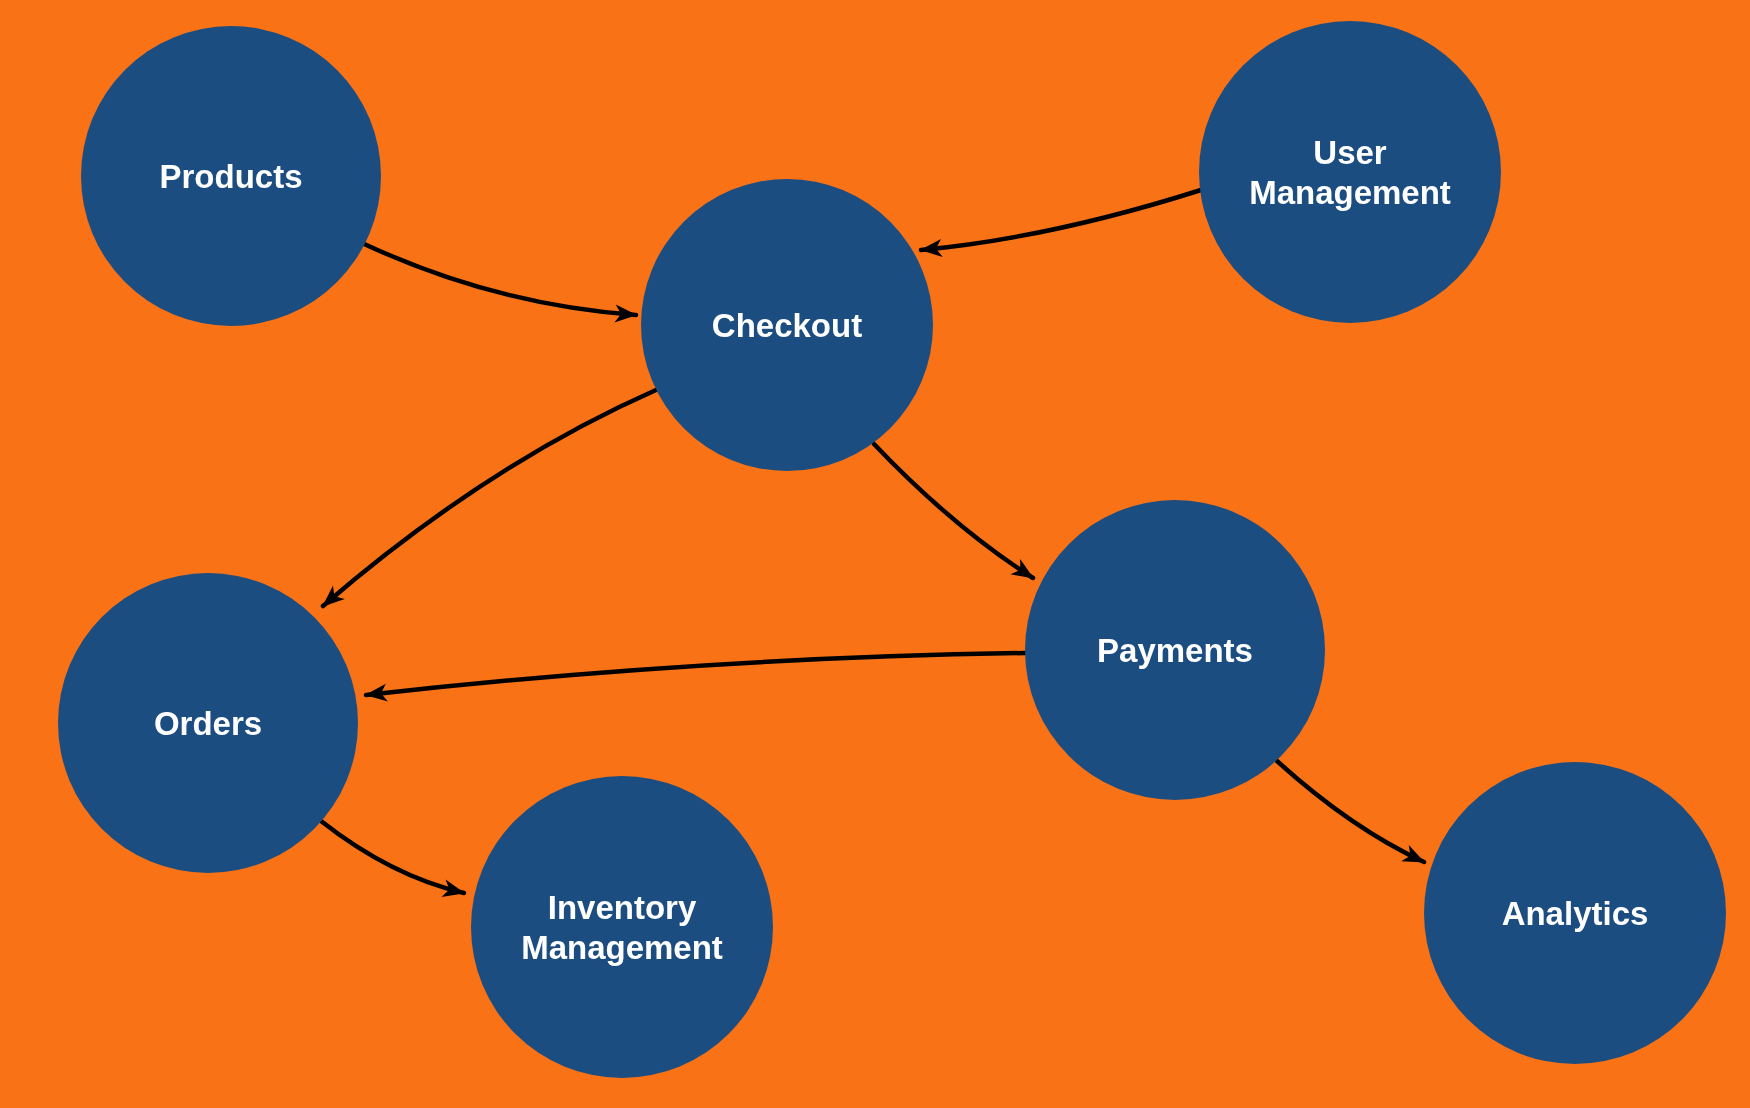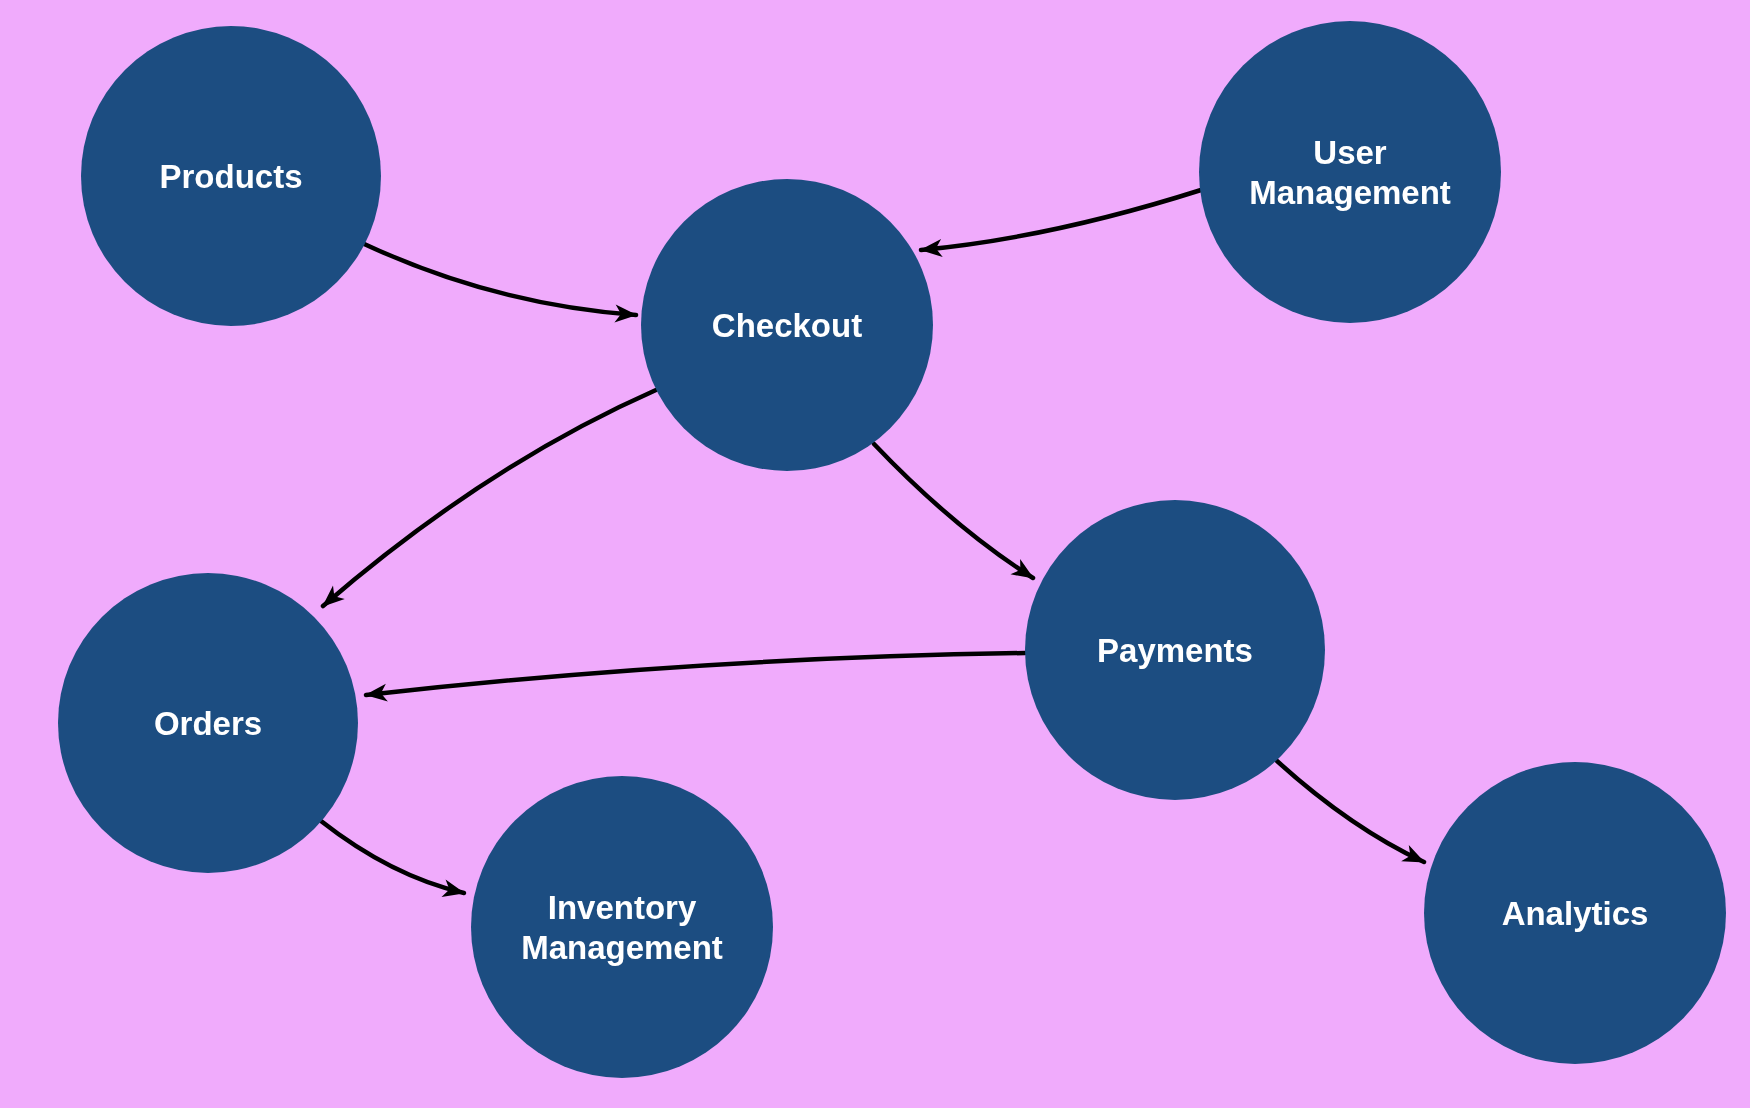--- a/index.html
+++ b/index.html
@@ -8,21 +8,21 @@
     background: #ffffff;
     width: 1750px;
     height: 1108px;
     overflow: hidden;
     font-family: "Liberation Sans", sans-serif;
   }
   .canvas {
     position: relative;
     width: 1750px;
     height: 1108px;
-    background: #f0abfc;
+    background: #f97316;
   }
   svg { display: block; }
   .edge-path {
     fill: none;
     stroke-linecap: round;
   }
   .node-circle { stroke: none; }
   .node-label {
     font-family: "Liberation Sans", sans-serif;
     font-weight: 700;

